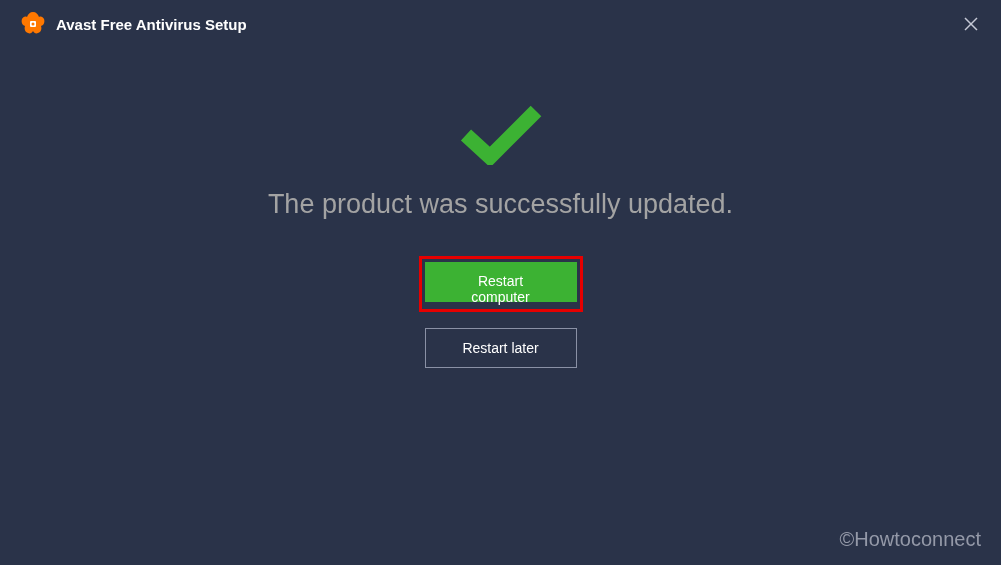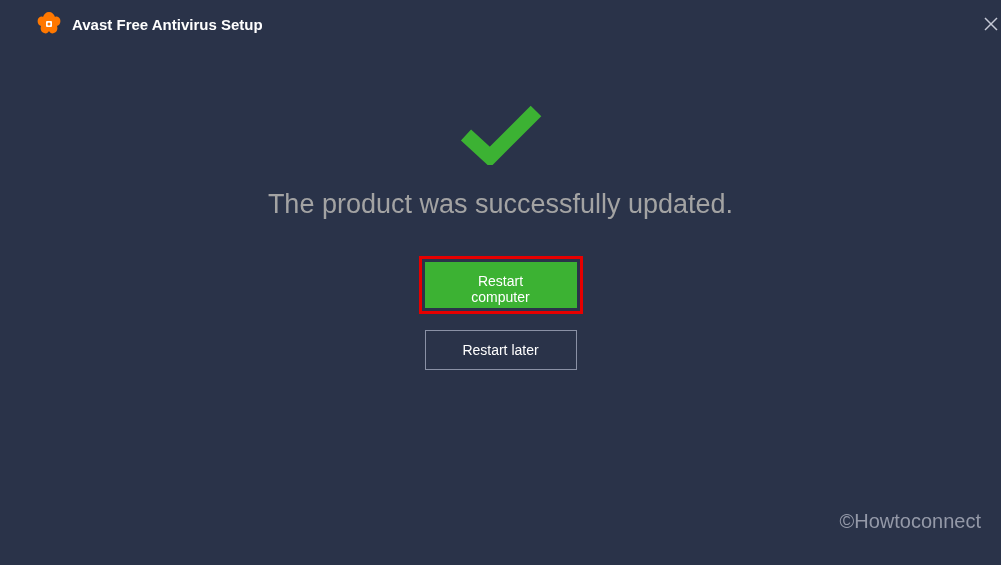--- a/index.html
+++ b/index.html
@@ -12,23 +12,22 @@
       height: 565px;
       background: #2a3349;
       font-family: -apple-system, BlinkMacSystemFont, "Segoe UI", Arial, sans-serif;
       position: relative;
       overflow: hidden;
     }
     .header {
       display: flex;
       align-items: center;
       justify-content: space-between;
-      padding: 12px 0;
+      padding: 12px 20px;
       height: 48px;
-      margin-left: 36px;
     }
     .header-left {
       display: flex;
       align-items: center;
       gap: 10px;
     }
     .logo {
       width: 26px;
       height: 26px;
       display: flex;
@@ -81,37 +80,37 @@
       padding: 3px;
     }
     .btn-primary {
       background: #3cb233;
       color: #ffffff;
       border: none;
       padding: 11px 24px;
       font-size: 14px;
       cursor: pointer;
       width: 152px;
-      height: 46px;
+      height: 40px;
       font-family: inherit;
     }
     .btn-secondary {
       background: transparent;
       color: #ffffff;
       border: 1px solid #8a91a5;
       padding: 11px 24px;
       font-size: 14px;
       cursor: pointer;
       width: 152px;
       height: 40px;
       font-family: inherit;
     }
     .watermark {
       position: absolute;
-      bottom: 32px;
+      bottom: 14px;
       right: 20px;
       color: #9499a8;
       font-size: 20px;
       font-weight: 400;
     }
   </style>
 </head>
 <body>
 
 <div class="header">

